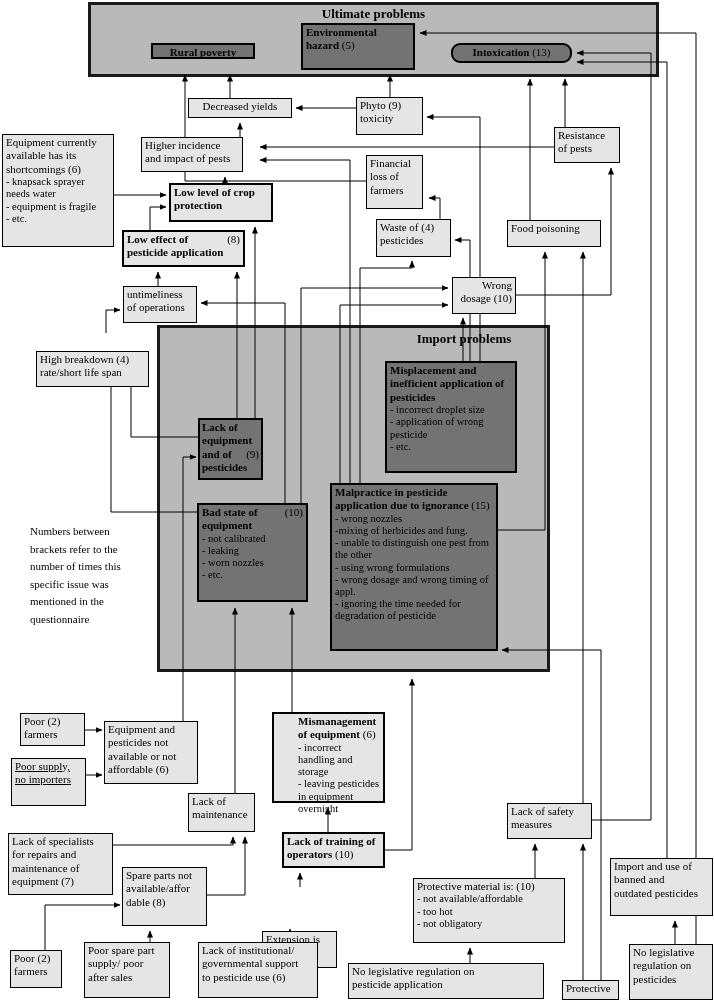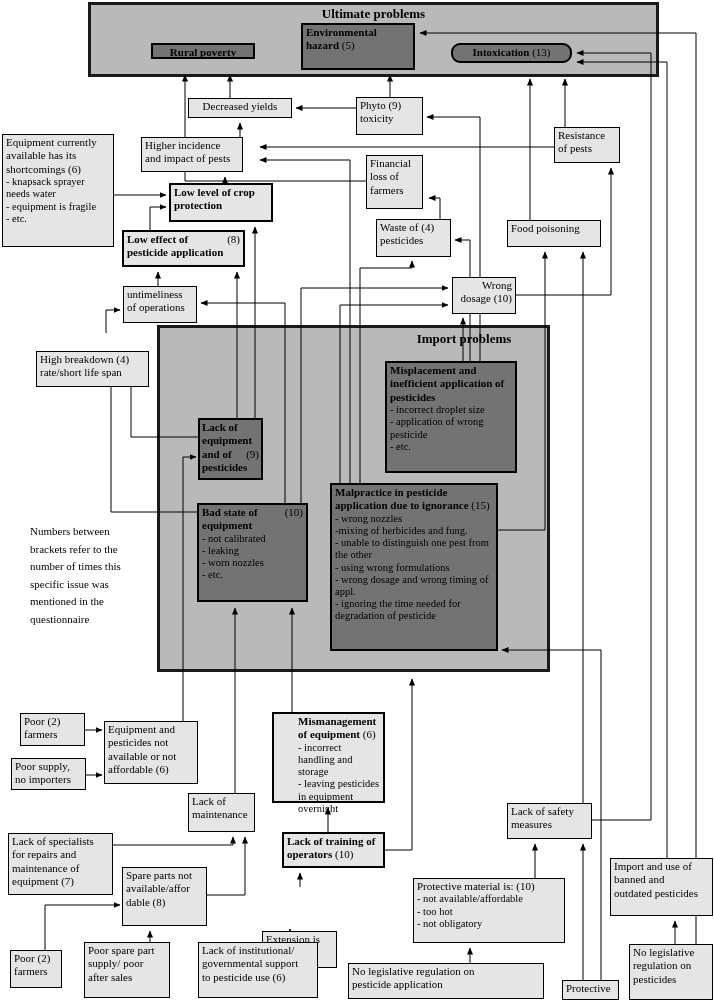--- a/index.html
+++ b/index.html
@@ -148,21 +148,21 @@
 -mixing of herbicides and fung.
 - unable to distinguish one pest from the other
 - using wrong formulations
 - wrong dosage and wrong timing of appl.
 - ignoring the time needed for degradation of pesticide</div></div>
 
   <div class="note" style="left:30px;top:523px;">Numbers between brackets refer to the number of times this specific issue was mentioned in the questionnaire</div>
 
   <div class="box" style="left:20px;top:713px;width:65px;height:33px;"><span class="pre">Poor    (2)
 farmers</span></div>
-  <div class="box" style="left:11px;top:758px;width:75px;height:32px;"><span class="pre">Poor supply,
+  <div class="box" style="left:11px;top:758px;width:75px;height:48px;text-decoration:underline;"><span class="pre">Poor supply,
 no importers</span></div>
   <div class="box" style="left:104px;top:721px;width:94px;height:63px;"><span>Equipment and pesticides not available or not affordable (6)</span></div>
   <div class="box" style="left:188px;top:793px;width:67px;height:39px;"><span class="pre">Lack of
 maintenance</span></div>
   <div class="box bb" style="left:272px;top:712px;width:113px;height:91px;padding-left:24px;"><b>Mismanagement of equipment</b> <span style="font-weight:normal">(6)</span><div class="d">- incorrect handling and storage
 - leaving pesticides in equipment overnight</div></div>
   <div class="box bb" style="left:282px;top:832px;width:103px;height:36px;"><b>Lack of training of operators</b> <span style="font-weight:normal">(10)</span></div>
   <div class="box" style="left:507px;top:803px;width:85px;height:36px;"><span class="pre">Lack of safety
 measures</span></div>
   <div class="box" style="left:610px;top:858px;width:103px;height:58px;"><span class="pre">Import and use of

